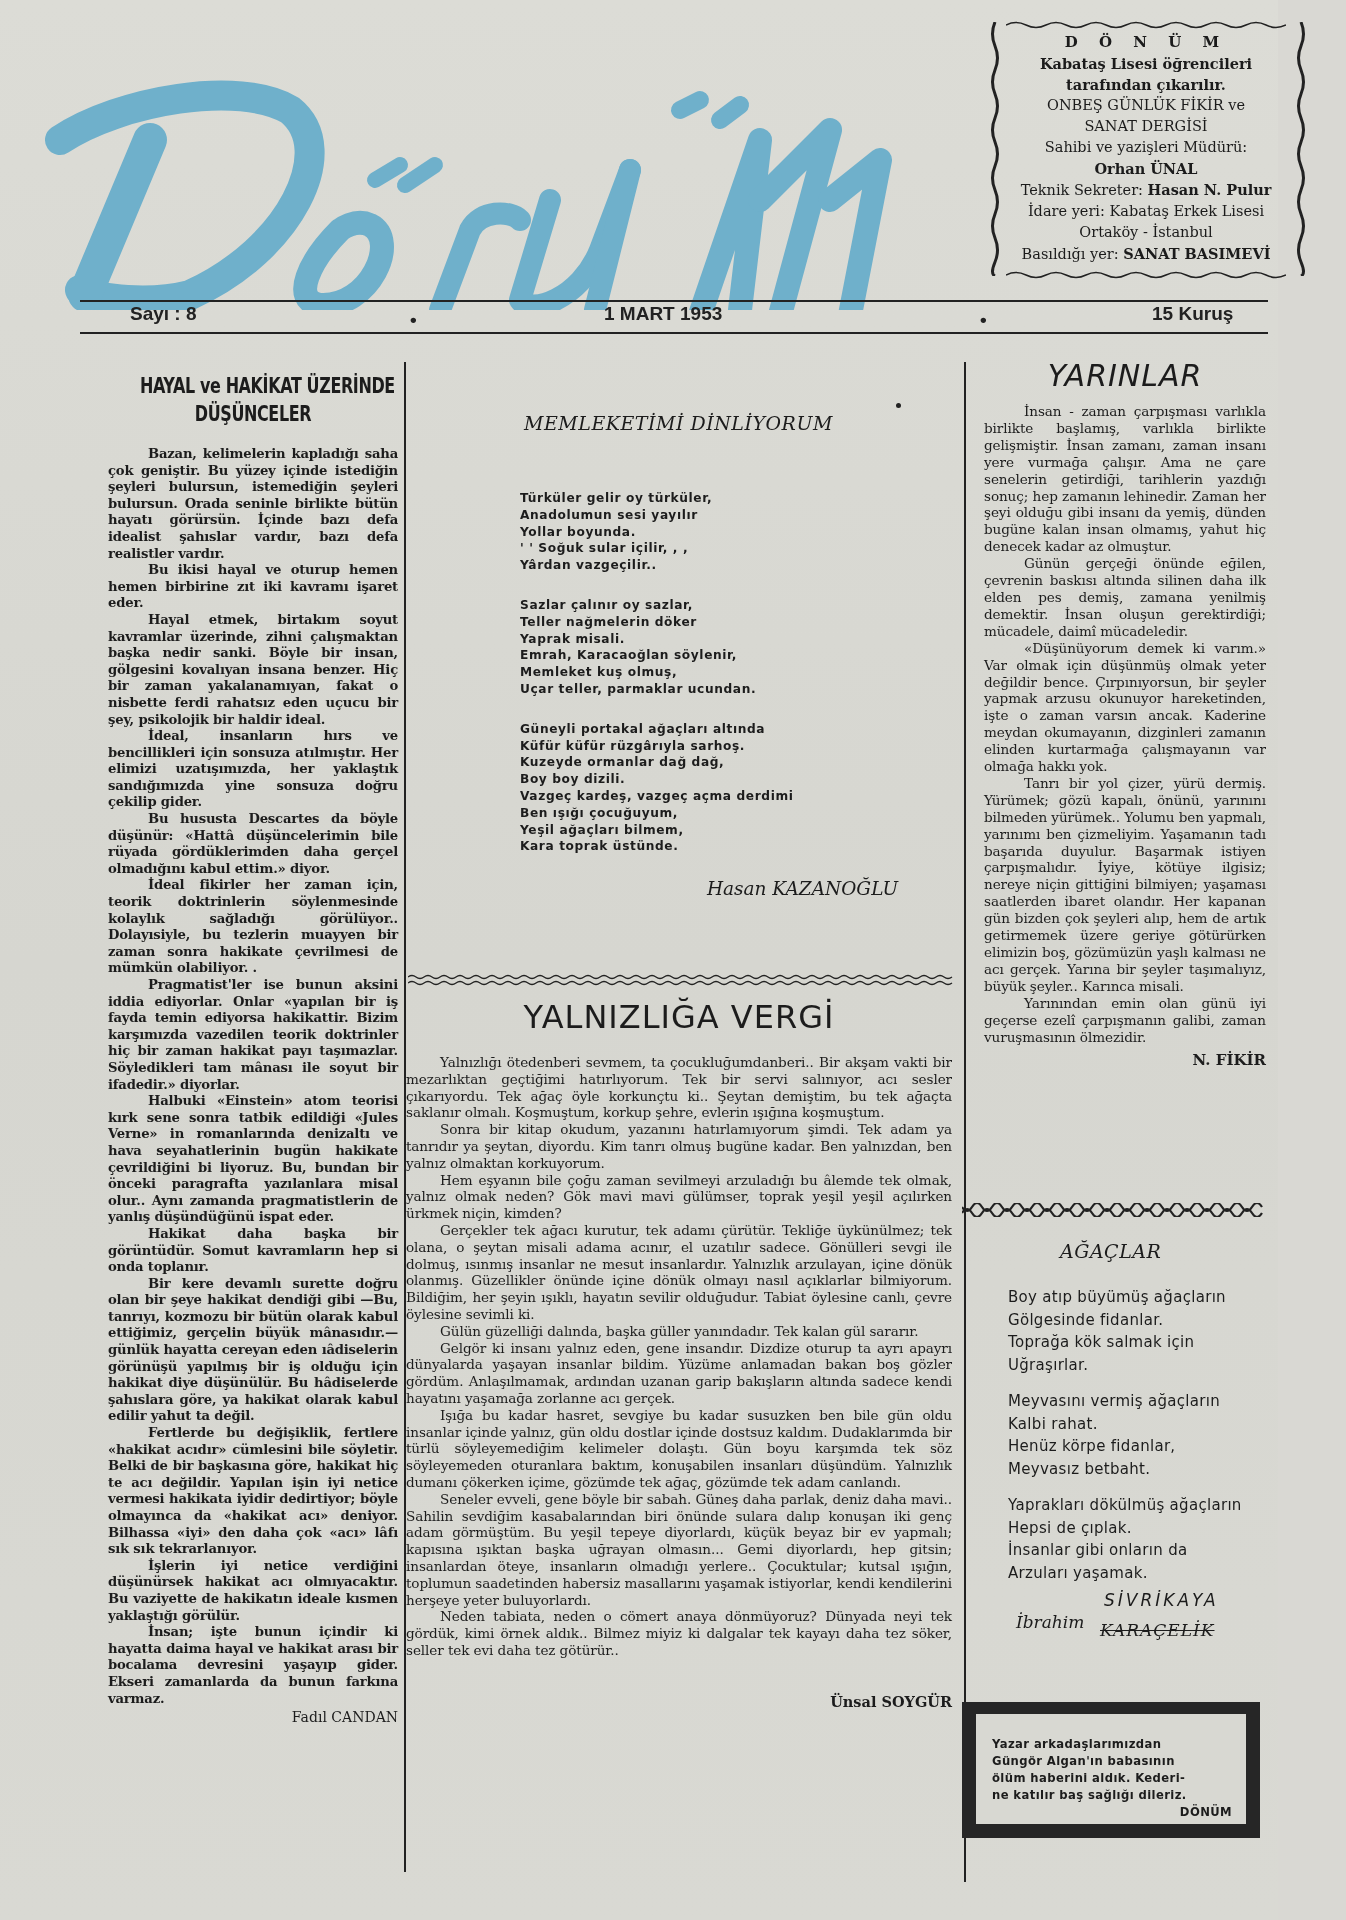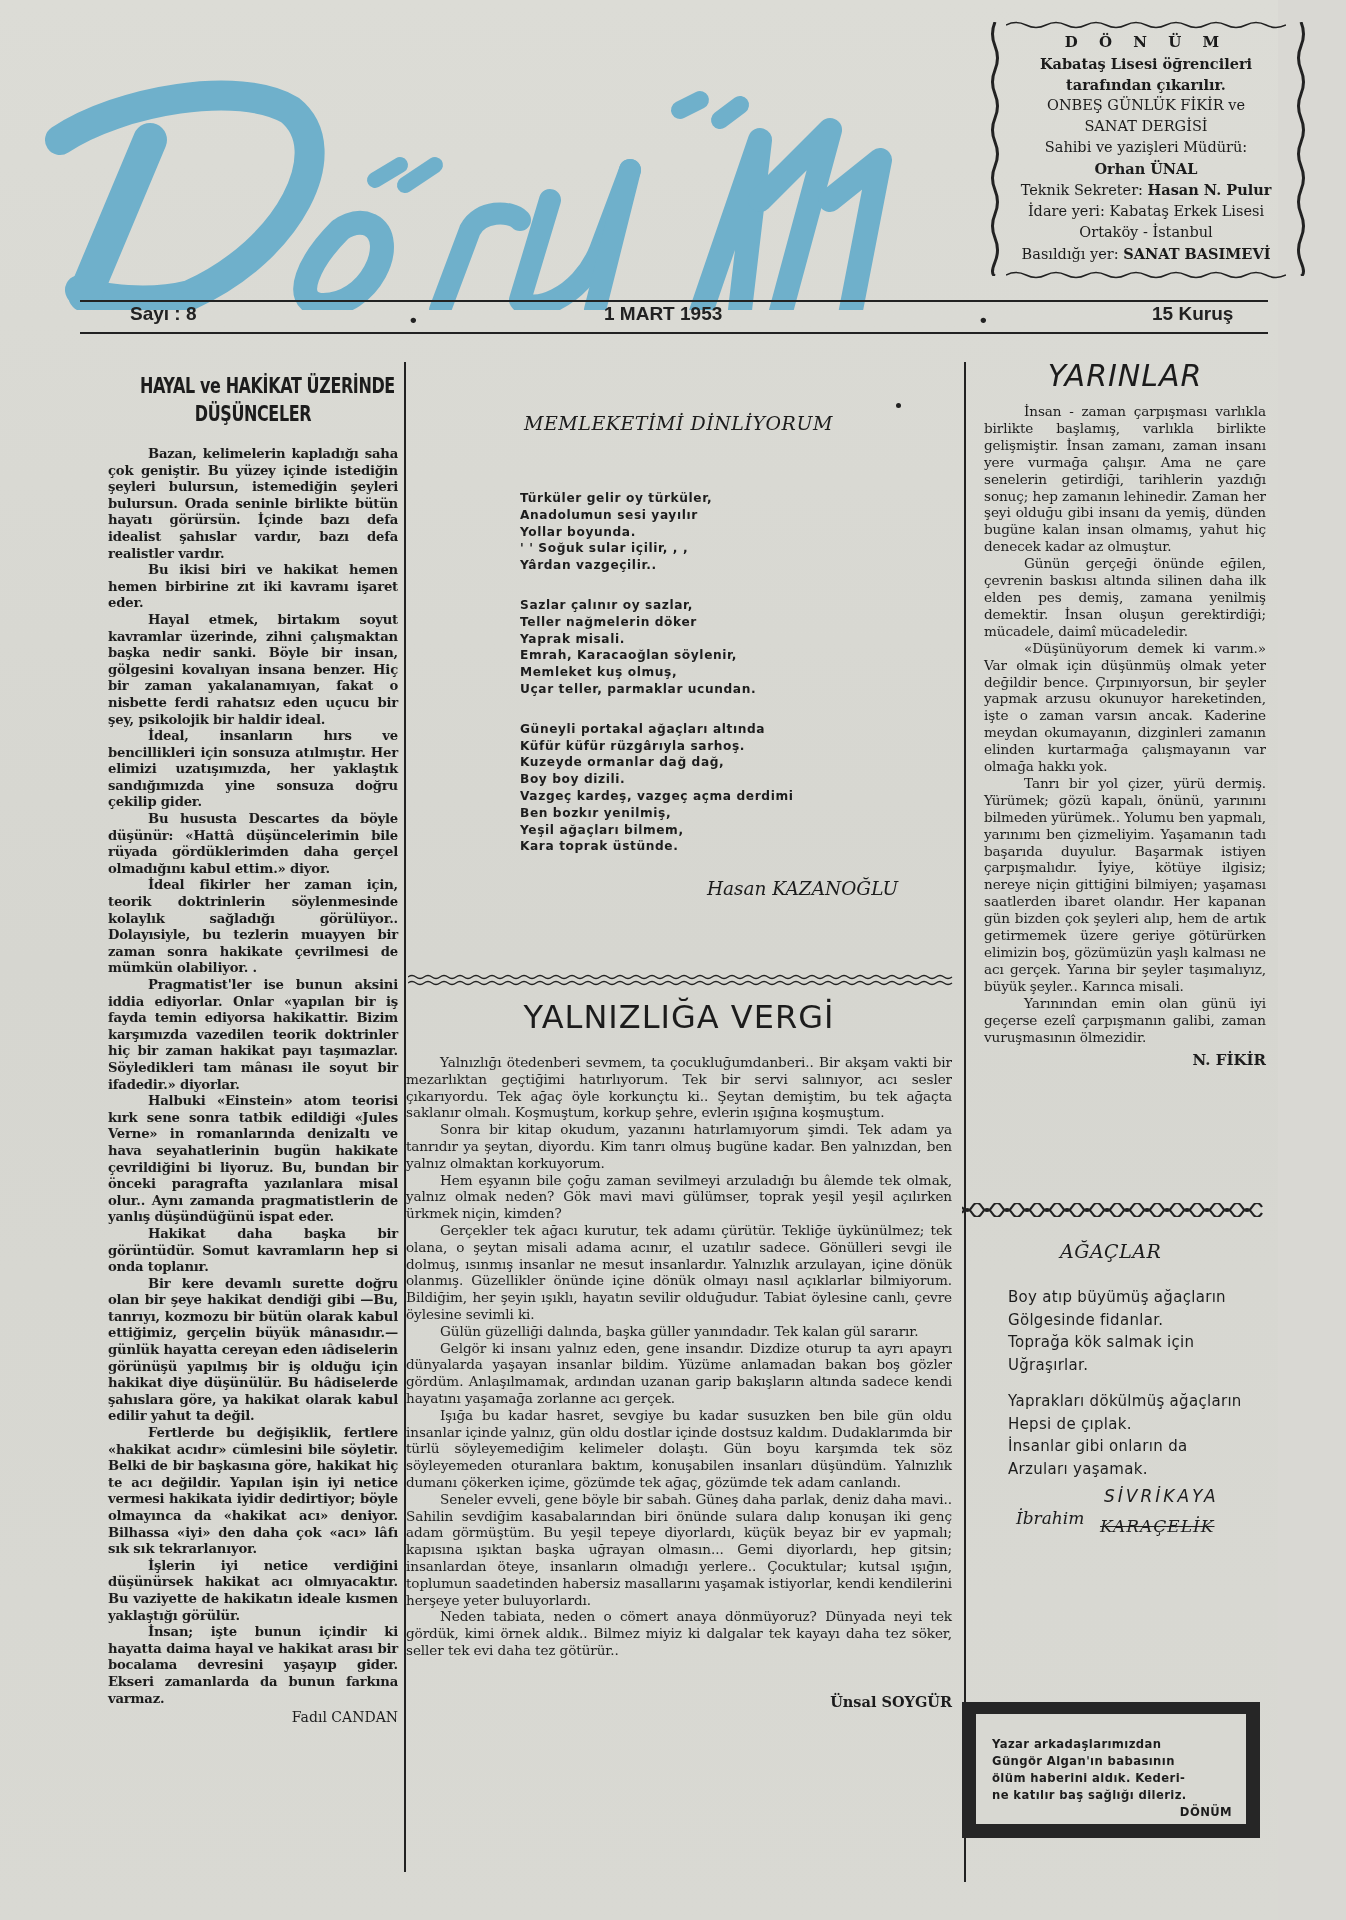--- a/index.html
+++ b/index.html
@@ -155,21 +155,21 @@
 
   <div class="vline" style="left:404px;top:362px;height:1510px;"></div>
   <div class="vline" style="left:964px;top:362px;height:1520px;"></div>
 
   <div class="col-left">
     <h2>
       <div>HAYAL ve HAKİKAT ÜZERİNDE</div>
       <div>DÜŞÜNCELER</div>
     </h2>
     <p>Bazan, kelimelerin kapladığı saha çok geniştir. Bu yüzey içinde istediğin şeyleri bulursun, istemediğin şeyleri bulursun. Orada seninle birlikte bütün hayatı görürsün. İçinde bazı defa idealist şahıslar vardır, bazı defa realistler vardır.</p>
-    <p>Bu ikisi biri ve hakikat hemen hemen birbirine zıt iki kavramı işaret eder.</p>
+    <p>Bu ikisi hayal ve oturup hemen hemen birbirine zıt iki kavramı işaret eder.</p>
     <p>Hayal etmek, birtakım soyut kavramlar üzerinde, zihni çalışmaktan başka nedir sanki. Böyle bir insan, gölgesini kovalıyan insana benzer. Hiç bir zaman yakalanamıyan, fakat o nisbette ferdi rahatsız eden uçucu bir şey, psikolojik bir haldir ideal.</p>
     <p>İdeal, insanların hırs ve bencillikleri için sonsuza atılmıştır. Her elimizi uzatışımızda, her yaklaştık sandığımızda yine sonsuza doğru çekilip gider.</p>
     <p>Bu hususta Descartes da böyle düşünür: «Hattâ düşüncelerimin bile rüyada gördüklerimden daha gerçel olmadığını kabul ettim.» diyor.</p>
     <p>İdeal fikirler her zaman için, teorik doktrinlerin söylenmesinde kolaylık sağladığı görülüyor.. Dolayısiyle, bu tezlerin muayyen bir zaman sonra hakikate çevrilmesi de mümkün olabiliyor. .</p>
     <p>Pragmatist'ler ise bunun aksini iddia ediyorlar. Onlar «yapılan bir iş fayda temin ediyorsa hakikattir. Bizim karşımızda vazedilen teorik doktrinler hiç bir zaman hakikat payı taşımazlar. Söyledikleri tam mânası ile soyut bir ifadedir.» diyorlar.</p>
     <p>Halbuki «Einstein» atom teorisi kırk sene sonra tatbik edildiği «Jules Verne» in romanlarında denizaltı ve hava seyahatlerinin bugün hakikate çevrildiğini bi liyoruz. Bu, bundan bir önceki paragrafta yazılanlara misal olur.. Aynı zamanda pragmatistlerin de yanlış düşündüğünü ispat eder.</p>
     <p>Hakikat daha başka bir görüntüdür. Somut kavramların hep si onda toplanır.</p>
     <p>Bir kere devamlı surette doğru olan bir şeye hakikat dendiği gibi —Bu, tanrıyı, kozmozu bir bütün olarak kabul ettiğimiz, gerçelin büyük mânasıdır.— günlük hayatta cereyan eden ıâdiselerin görünüşü yapılmış bir iş olduğu için hakikat diye düşünülür. Bu hâdiselerde şahıslara göre, ya hakikat olarak kabul edilir yahut ta değil.</p>
     <p>Fertlerde bu değişiklik, fertlere «hakikat acıdır» cümlesini bile söyletir. Belki de bir başkasına göre, hakikat hiç te acı değildir. Yapılan işin iyi netice vermesi hakikata iyidir dedirtiyor; böyle olmayınca da «hakikat acı» deniyor. Bilhassa «iyi» den daha çok «acı» lâfı sık sık tekrarlanıyor.</p>
     <p>İşlerin iyi netice verdiğini düşünürsek hakikat acı olmıyacaktır. Bu vaziyette de hakikatın ideale kısmen yaklaştığı görülür.</p>
@@ -193,21 +193,21 @@
       <div class="ln">Emrah, Karacaoğlan söylenir,</div>
       <div class="ln">Memleket kuş olmuş,</div>
       <div class="ln">Uçar teller, parmaklar ucundan.</div>
     </div>
     <div class="stanza">
       <div class="ln">Güneyli portakal ağaçları altında</div>
       <div class="ln">Küfür küfür rüzgârıyla sarhoş.</div>
       <div class="ln">Kuzeyde ormanlar dağ dağ,</div>
       <div class="ln">Boy boy dizili.</div>
       <div class="ln">Vazgeç kardeş, vazgeç açma derdimi</div>
-      <div class="ln">Ben bozkır yenilmiş,</div>
+      <div class="ln">Ben ışığı çocuğuyum,</div>
       <div class="ln">Yeşil ağaçları bilmem,</div>
       <div class="ln">Kara toprak üstünde.</div>
     </div>
     <div class="sig">Hasan KAZANOĞLU</div>
   </div>
 
   <svg class="wavy-h" style="top:974px;" viewBox="0 0 548 12" preserveAspectRatio="none">
     <path d="M0 3 Q 4 0 8 3 T 16 3 T 24 3 T 32 3 T 40 3 T 48 3 T 56 3 T 64 3 T 72 3 T 80 3 T 88 3 T 96 3 T 104 3 T 112 3 T 120 3 T 128 3 T 136 3 T 144 3 T 152 3 T 160 3 T 168 3 T 176 3 T 184 3 T 192 3 T 200 3 T 208 3 T 216 3 T 224 3 T 232 3 T 240 3 T 248 3 T 256 3 T 264 3 T 272 3 T 280 3 T 288 3 T 296 3 T 304 3 T 312 3 T 320 3 T 328 3 T 336 3 T 344 3 T 352 3 T 360 3 T 368 3 T 376 3 T 384 3 T 392 3 T 400 3 T 408 3 T 416 3 T 424 3 T 432 3 T 440 3 T 448 3 T 456 3 T 464 3 T 472 3 T 480 3 T 488 3 T 496 3 T 504 3 T 512 3 T 520 3 T 528 3 T 536 3 T 544 3" fill="none" stroke="#222" stroke-width="1.3"></path>
     <path d="M0 9 Q 4 6 8 9 T 16 9 T 24 9 T 32 9 T 40 9 T 48 9 T 56 9 T 64 9 T 72 9 T 80 9 T 88 9 T 96 9 T 104 9 T 112 9 T 120 9 T 128 9 T 136 9 T 144 9 T 152 9 T 160 9 T 168 9 T 176 9 T 184 9 T 192 9 T 200 9 T 208 9 T 216 9 T 224 9 T 232 9 T 240 9 T 248 9 T 256 9 T 264 9 T 272 9 T 280 9 T 288 9 T 296 9 T 304 9 T 312 9 T 320 9 T 328 9 T 336 9 T 344 9 T 352 9 T 360 9 T 368 9 T 376 9 T 384 9 T 392 9 T 400 9 T 408 9 T 416 9 T 424 9 T 432 9 T 440 9 T 448 9 T 456 9 T 464 9 T 472 9 T 480 9 T 488 9 T 496 9 T 504 9 T 512 9 T 520 9 T 528 9 T 536 9 T 544 9" fill="none" stroke="#222" stroke-width="1.3"></path>
   </svg>
@@ -243,20 +243,26 @@
 
   <div class="poem2">
     <h3>AĞAÇLAR</h3>
     <div class="stanza">
       <div class="ln">Boy atıp büyümüş ağaçların</div>
       <div class="ln">Gölgesinde fidanlar.</div>
       <div class="ln">Toprağa kök salmak için</div>
       <div class="ln">Uğraşırlar.</div>
     </div>
     <div class="stanza">
+      <div class="ln">Meyvasını vermiş ağaçların</div>
+      <div class="ln">Kalbi rahat.</div>
+      <div class="ln">Henüz körpe fidanlar,</div>
+      <div class="ln">Meyvasız betbaht.</div>
+    </div>
+    <div class="stanza">
       <div class="ln">Yaprakları dökülmüş ağaçların</div>
       <div class="ln">Hepsi de çıplak.</div>
       <div class="ln">İnsanlar gibi onların da</div>
       <div class="ln">Arzuları yaşamak.</div>
     </div>
     <div class="sig-wrap">
       <span class="hand">SİVRİKAYA</span>
       <span class="first">İbrahim</span>
       <span class="last">KARAÇELİK</span>
     </div>

